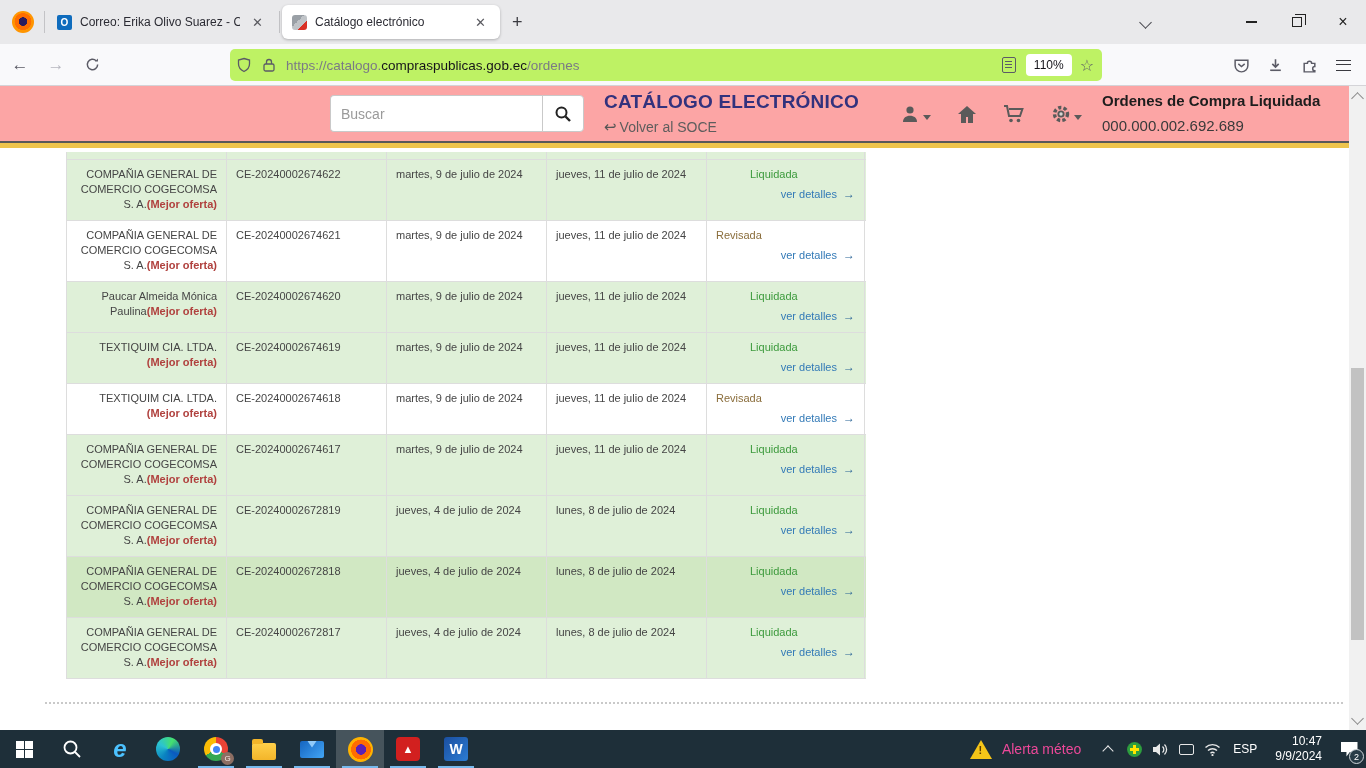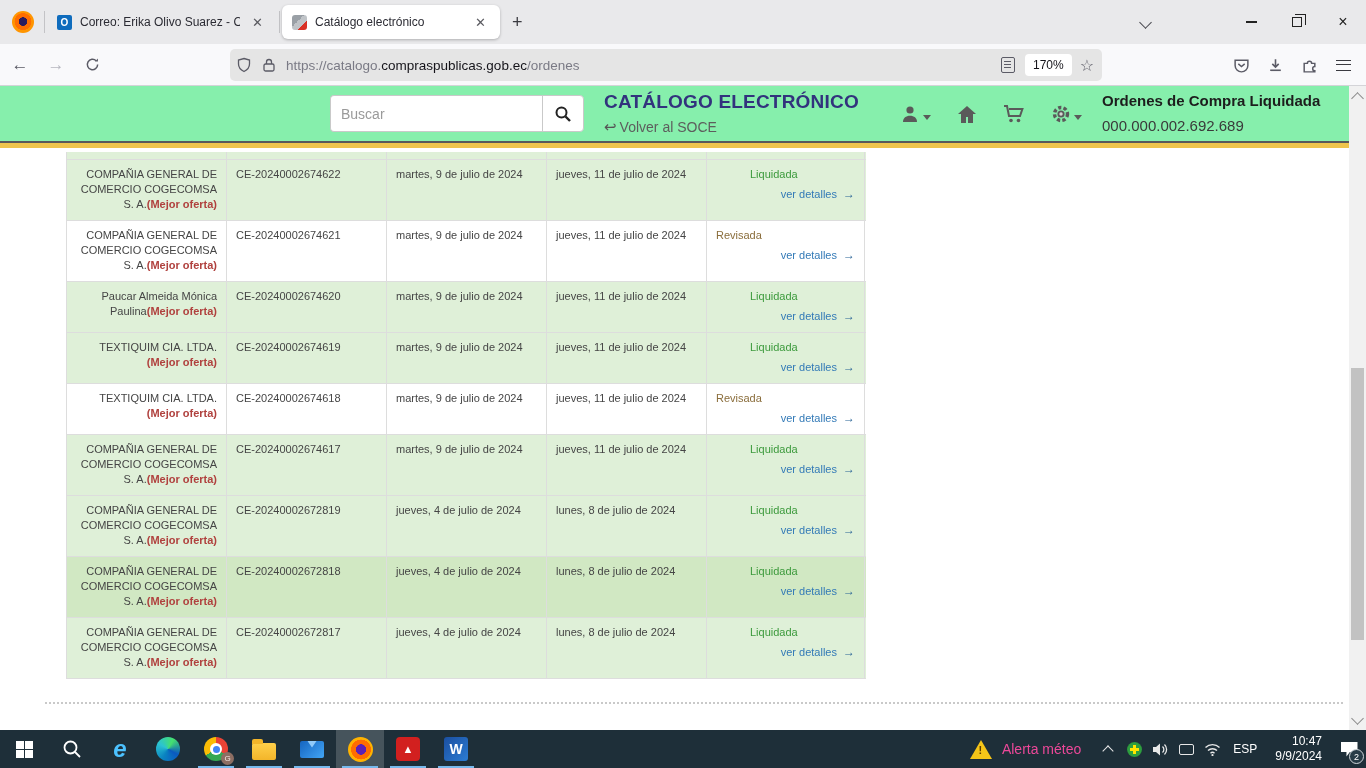--- a/index.html
+++ b/index.html
@@ -27,35 +27,35 @@
   .wc { width:46px; height:44px; display:flex; align-items:center; justify-content:center; cursor:pointer; }
   .wc-min { width:11px; height:1.5px; background:#222; }
   .wc-restore { width:10px; height:10px; border:1.2px solid #222; position:relative; background:#e9e9eb; }
   .wc-restore::before { content:""; position:absolute; left:2px; top:-4px; width:10px; height:10px; border:1.2px solid #222; border-left:none; border-bottom:none; }
   .wc-close { font-size:16px; color:#222; line-height:1; }
 
   
   .navbar { position:absolute; top:44px; left:0; width:1366px; height:42px; background:#f9f9fb; border-bottom:1px solid #d4d4d8; display:flex; align-items:center; }
   .nav-ic { width:32px; height:30px; display:flex; align-items:center; justify-content:center; color:#5b5b66; font-size:17px; margin-left:4px; border-radius:4px; cursor:pointer; }
   .nav-ic.dim { color:#b6b6bf; }
-  .urlbar { position:absolute; left:230px; top:5px; width:872px; height:32px; background:#e5e5e5; border-radius:5px; display:flex; align-items:center; padding:0 6px; }
+  .urlbar { position:absolute; left:230px; top:5px; width:872px; height:32px; background:#bef264; border-radius:5px; display:flex; align-items:center; padding:0 6px; }
   .urlbar svg { flex:none; }
   .url-text { font-size:13.5px; color:#7a7a85; margin-left:10px; flex:1; white-space:nowrap; overflow:hidden; }
   .url-text b { color:#15141a; font-weight:normal; }
   .reader-ic { width:14px; height:16px; border:1.4px solid #5b5b66; border-radius:2px; position:relative; margin-right:10px; flex:none; }
   .reader-ic::before { content:""; position:absolute; left:2px; top:3px; width:7px; height:1.4px; background:#5b5b66; box-shadow:0 3px 0 #5b5b66, 0 6px 0 #5b5b66; }
   .zoom-pill { background:#fff; border-radius:4px; padding:4px 8px; font-size:12px; color:#15141a; margin-right:8px; flex:none; cursor:pointer; }
   .star { font-size:16px; color:#5b5b66; flex:none; margin-right:2px; cursor:pointer; }
   .nav-right { position:absolute; right:6px; top:5px; display:flex; align-items:center; height:32px; }
   .nri { width:34px; height:30px; display:flex; align-items:center; justify-content:center; cursor:pointer; }
   .hamburger { width:15px; height:11px; border-top:1.6px solid #3a3a40; border-bottom:1.6px solid #3a3a40; position:relative; }
   .hamburger::before { content:""; position:absolute; top:3.4px; left:0; width:15px; height:1.6px; background:#3a3a40; }
 
   
-  .site-header { position:absolute; top:86px; left:0; width:1366px; height:62px; background:#86efac; }
+  .site-header { position:absolute; top:86px; left:0; width:1366px; height:62px; background:#fca5a5; }
   .gold-bar { position:absolute; bottom:0; left:0; width:1366px; height:7px; background:#eec44d; border-top:2px solid #58585a; }
   .search-wrap { position:absolute; left:330px; top:9px; display:flex; height:37px; }
   .search-input { width:212px; height:37px; border:1px solid #c9c9c9; border-right:none; border-radius:4px 0 0 4px; padding:0 10px; font-size:14px; color:#333; background:#fff; outline:none; }
   .search-input::placeholder { color:#9a9a9a; }
   .search-btn { width:42px; height:37px; background:#fff; border:1px solid #c9c9c9; border-radius:0 4px 4px 0; display:flex; align-items:center; justify-content:center; cursor:pointer; }
   .site-title { position:absolute; left:604px; top:5px; font-size:19px; font-weight:bold; color:#32327d; letter-spacing:.2px; }
   .back-soce { position:absolute; left:604px; top:32px; font-size:14px; color:#5d5d5d; cursor:pointer; }
   .back-soce .ic { font-size:15px; color:#555; margin-right:3px; }
   .hdr-icons { position:absolute; top:18px; left:900px; display:flex; align-items:center; gap:26px; }
   .hic { display:flex; align-items:flex-end; color:#5a5a5a; cursor:pointer; }
@@ -177,21 +177,21 @@
     <div class="urlbar">
       <svg width="16" height="16" viewBox="0 0 16 16">
           <path d="M8 1.5 13.5 3v4c0 3.5-2.4 6-5.5 7.5C4.9 13 2.5 10.5 2.5 7V3z" fill="none" stroke="#5b5b66" stroke-width="1.3"></path>
         </svg>
       <svg width="14" height="16" viewBox="0 0 14 16" style="margin-left:10px">
           <rect x="2" y="7" width="10" height="7" rx="1.5" fill="none" stroke="#5b5b66" stroke-width="1.3"></rect>
           <path d="M4.5 7V5a2.5 2.5 0 0 1 5 0v2" fill="none" stroke="#5b5b66" stroke-width="1.3"></path>
         </svg>
       <span class="url-text"><span>https://catalogo.</span><b>compraspublicas.gob.ec</b><span>/ordenes</span></span>
       <span class="reader-ic"></span>
-      <span class="zoom-pill">170%</span>
+      <span class="zoom-pill">110%</span>
       <span class="star">☆</span>
     </div>
     <div class="nav-right">
       <div class="nri">
         <svg width="17" height="17" viewBox="0 0 16 16">
             <path d="M2 3h12v5a6 6 0 0 1-12 0z" fill="none" stroke="#5b5b66" stroke-width="1.4" rx="2"></path>
             <path d="M5 6.5 8 9l3-2.5" fill="none" stroke="#5b5b66" stroke-width="1.4"></path>
           </svg>
       </div>
       <div class="nri">

